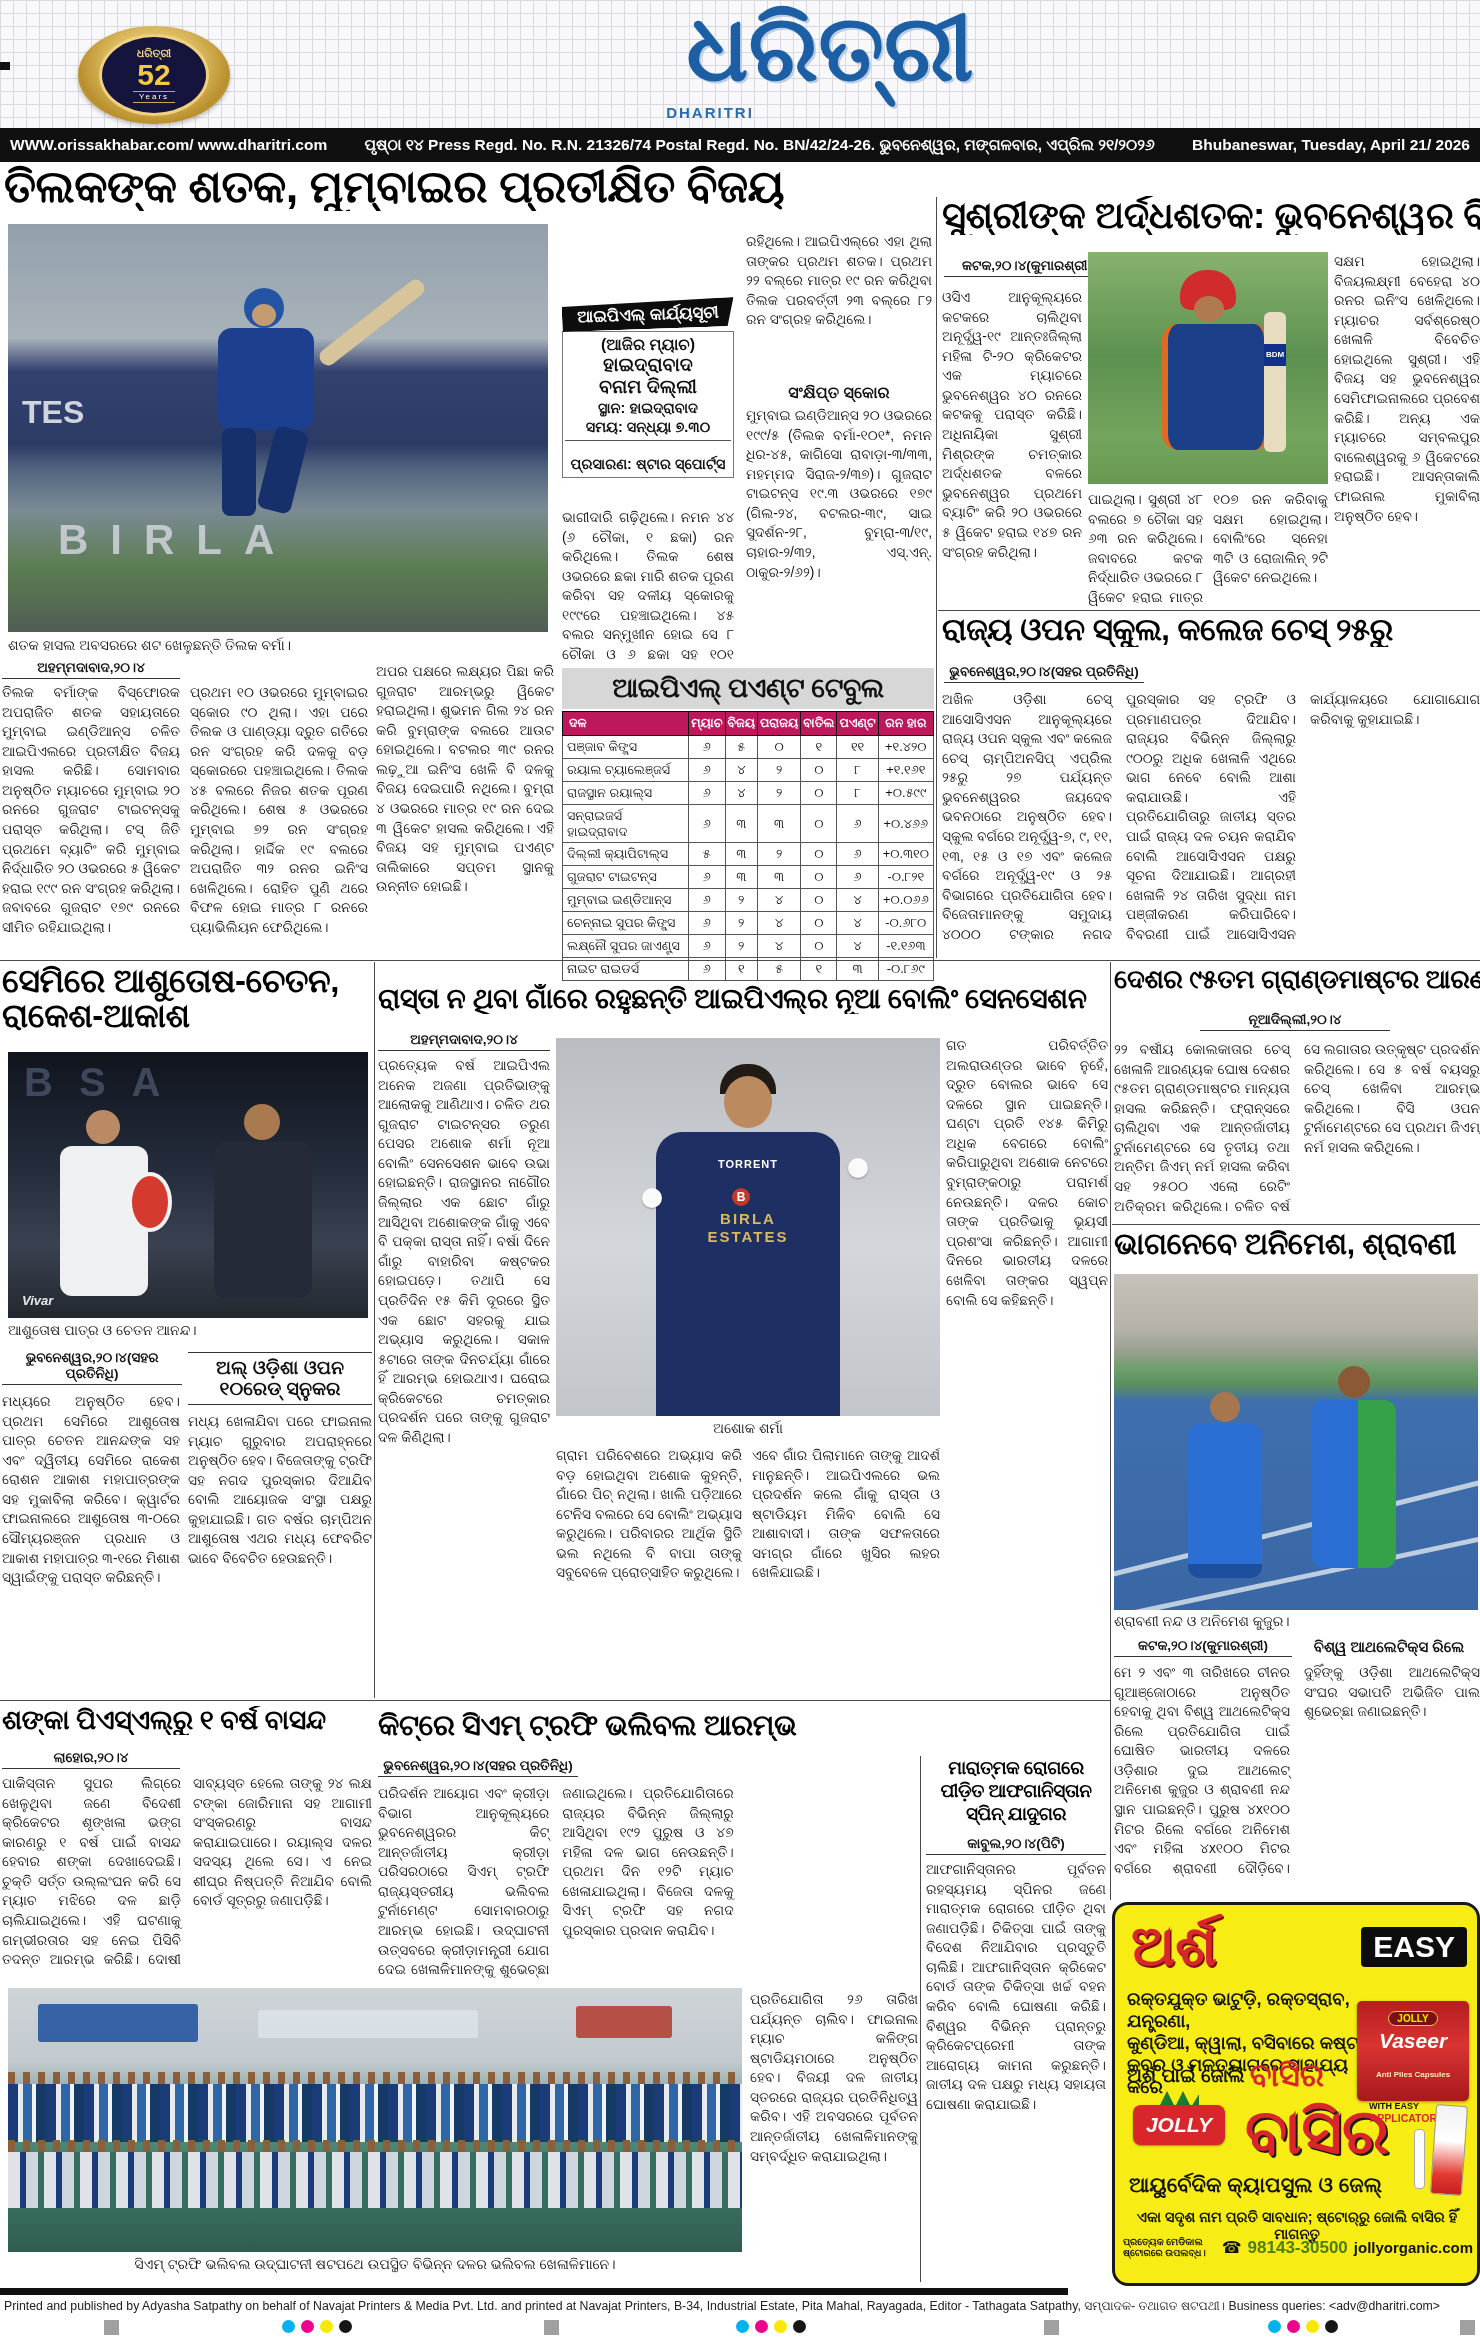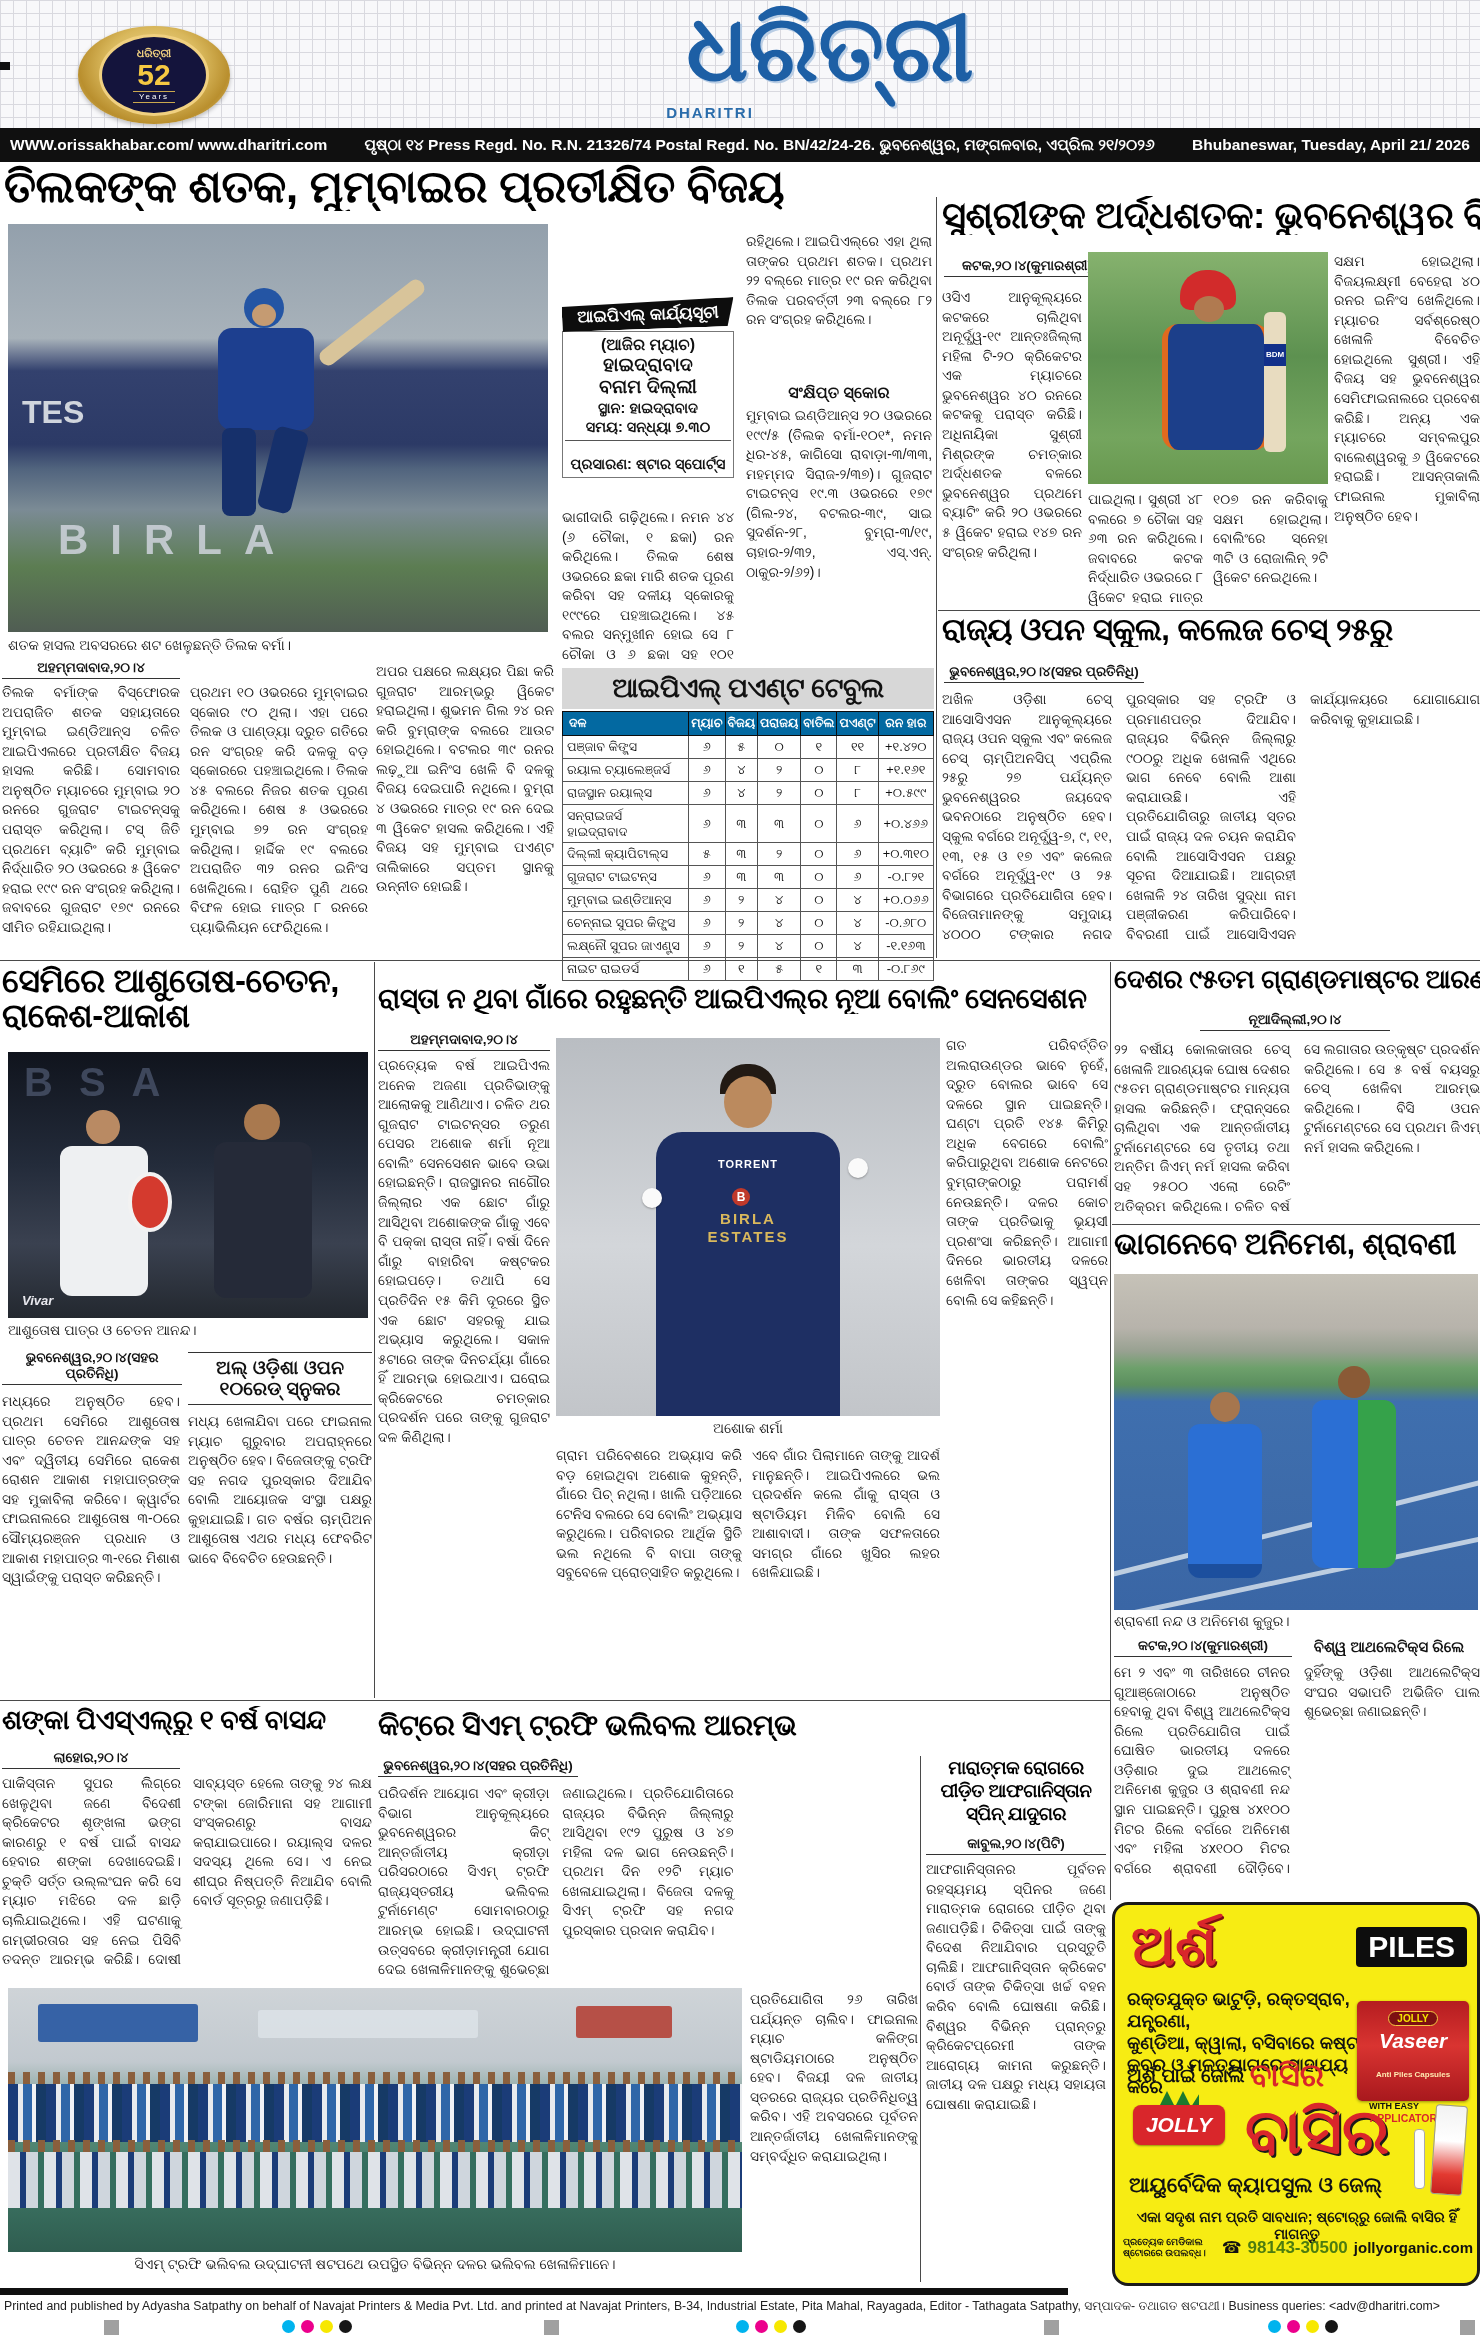--- a/index.html
+++ b/index.html
@@ -42,21 +42,21 @@
   .sched-body div{overflow:hidden;white-space:nowrap;}
   .s-line1{font-size:16px;}
   .s-line2{font-size:19px;}
   .s-line3{font-size:19px;}
   .s-line4,.s-line5{font-size:14.5px;margin-top:2px;}
   .s-line6{font-size:14.5px;border-top:1px solid #555;margin-top:4px;padding-top:15px;}
   
   .ptable{left:562px;top:668px;width:372px;}
   .ptable-title{background:#d7d7d7;font-weight:800;font-size:27px;text-align:center;padding:5px 0;letter-spacing:-.5px;}
   table.points{width:100%;border-collapse:collapse;margin-top:2px;}
-  table.points th{background:#0369a1;color:#fff;font-size:12.5px;font-weight:700;padding:4px 2px;border:1px solid #0d0d0d;}
+  table.points th{background:#be185d;color:#fff;font-size:12.5px;font-weight:700;padding:4px 2px;border:1px solid #0d0d0d;}
   table.points td{border:1px solid #555;font-size:12.8px;padding:2.5px 4px;text-align:center;height:17px;}
   table.points td.team{text-align:left;}
   table.points th:first-child{text-align:left;padding-left:6px;}
   
   .photo{position:absolute;overflow:hidden;}
   .ph-cricket{background:linear-gradient(180deg,#93a0ac 0%,#a8b2ba 28%,#33416e 36%,#2c3a66 54%,#51647e 60%,#7b8b95 70%,#5c7d52 84%,#505d53 100%);}
   .ph-board{color:#cfd4dc;font-weight:800;opacity:.85;letter-spacing:22px;}
   .ph-side{color:#e2e6ea;font-weight:800;opacity:.9;}
   .fig-head{border-radius:50%;background:#c59b72;}
   .ph-woman{background:linear-gradient(180deg,#86b26e 0%,#5d9150 45%,#74a55e 80%,#68984f 100%);}
@@ -379,21 +379,21 @@
   </div>
   <div class="abs caption" style="left:8px;top:2256px;width:734px;text-align:center;">ସିଏମ୍ ଟ୍ରଫି ଭଲିବଲ ଉଦ୍‌ଘାଟନୀ ଷଟପଥେ ଉପସ୍ଥିତ ବିଭିନ୍ନ ଦଳର ଭଲିବଲ ଖେଳାଳିମାନେ।</div>
 
   <div class="abs rule" style="left:920px;top:1756px;width:1px;height:526px;"></div>
   <div class="abs hl wrap subhead" style="left:926px;top:1756px;width:180px;font-size:18.5px;line-height:1.25;">ମାରାତ୍ମକ ରୋଗରେ ପୀଡ଼ିତ ଆଫଗାନିସ୍ତାନ ସ୍ପିନ୍ ଯାଦୁଗର</div>
   <div class="abs dl" style="left:926px;top:1836px;width:180px;">କାବୁଲ,୨୦।୪(ପିଟି)</div>
   <div class="abs bt" style="left:926px;top:1860px;width:180px;height:418px;">ଆଫଗାନିସ୍ତାନର ପୂର୍ବତନ ରହସ୍ୟମୟ ସ୍ପିନର ଜଣେ ମାରାତ୍ମକ ରୋଗରେ ପୀଡ଼ିତ ଥିବା ଜଣାପଡ଼ିଛି। ଚିକିତ୍ସା ପାଇଁ ତାଙ୍କୁ ବିଦେଶ ନିଆଯିବାର ପ୍ରସ୍ତୁତି ଚାଲିଛି। ଆଫଗାନିସ୍ତାନ କ୍ରିକେଟ ବୋର୍ଡ ତାଙ୍କ ଚିକିତ୍ସା ଖର୍ଚ୍ଚ ବହନ କରିବ ବୋଲି ଘୋଷଣା କରିଛି। ବିଶ୍ୱର ବିଭିନ୍ନ ପ୍ରାନ୍ତରୁ କ୍ରିକେଟପ୍ରେମୀ ତାଙ୍କ ଆରୋଗ୍ୟ କାମନା କରୁଛନ୍ତି। ଜାତୀୟ ଦଳ ପକ୍ଷରୁ ମଧ୍ୟ ସହାୟତା ଘୋଷଣା କରାଯାଇଛି।</div>
 
   <div class="abs ad">
     <div class="ad-brand">ଅର୍ଶ</div>
-    <div class="ad-piles">PILES</div>
+    <div class="ad-piles">EASY</div>
     <div class="ad-lines">
       <div>ରକ୍ତଯୁକ୍ତ ଭାଟୁଡ଼ି, ରକ୍ତସ୍ରାବ, ଯନ୍ତ୍ରଣା,</div>
       <div>କୁଣ୍ଡିଆ, କ୍ୱାଲା, ବସିବାରେ କଷ୍ଟ,</div>
       <div>କବ୍ର ଓ ମଳତ୍ୟାଗରେ ସାହାଯ୍ୟ କରେ</div>
     </div>
     <div class="ad-line4">
       <span>ଅର୍ଶ ପାଇଁ ଜୋଲି</span>
       <span class="bigred">ବାସିର</span>
     </div>
     <div class="ad-product">

